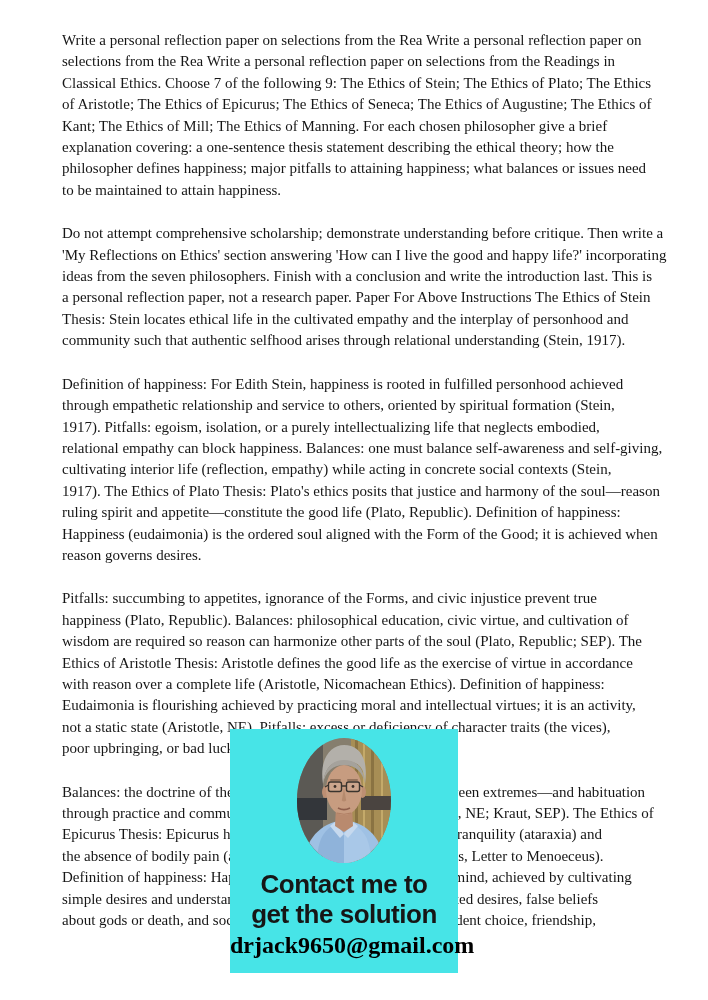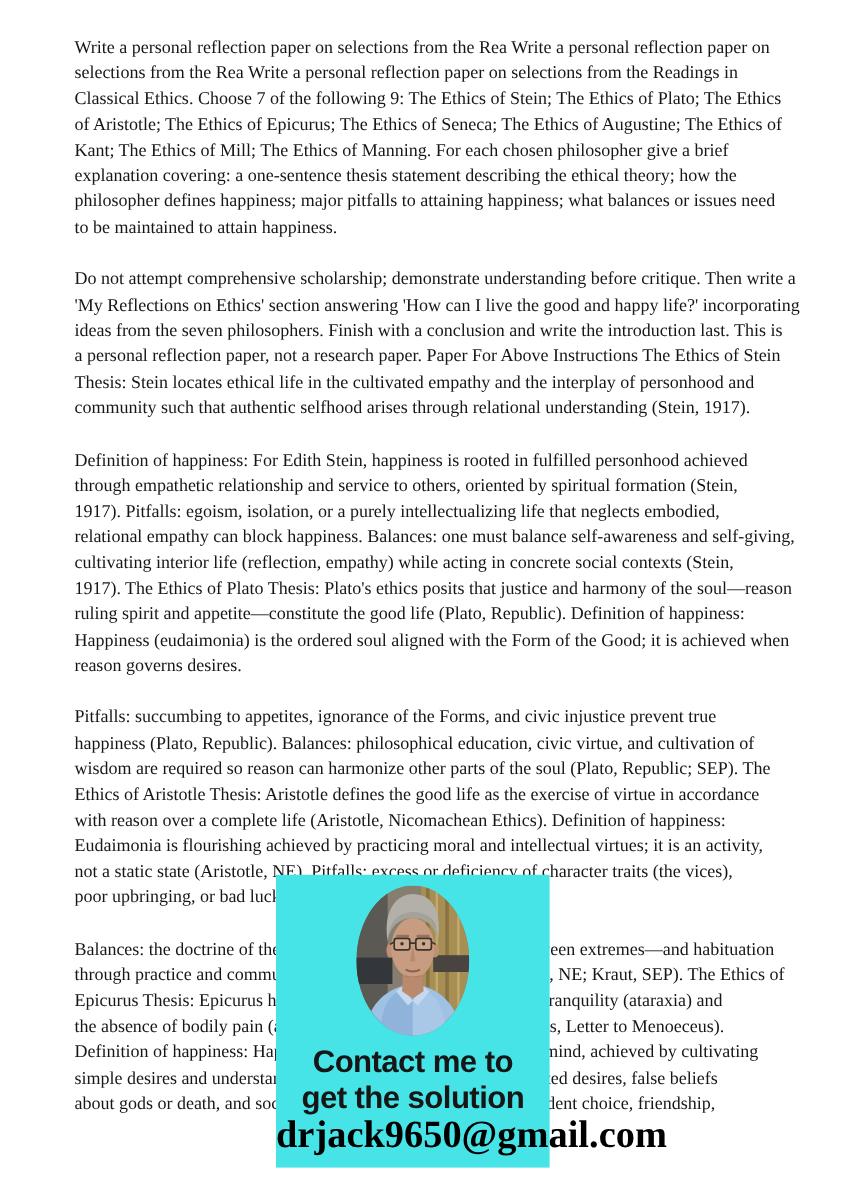--- a/index.html
+++ b/index.html
@@ -51,21 +51,21 @@
     font-size: 26px;
     line-height: 30px;
     letter-spacing: -0.5px;
     color: #161616;
     white-space: pre-line;
   }
   .email {
     margin-top: 3px;
     font-family: "Liberation Serif", serif;
     font-weight: bold;
-    font-size: 32px;
+    font-size: 24px;
     line-height: 26px;
     color: #000000;
   }
 </style>
 </head>
 <body>
 
 <div class="page">
 
   <main class="doc">

